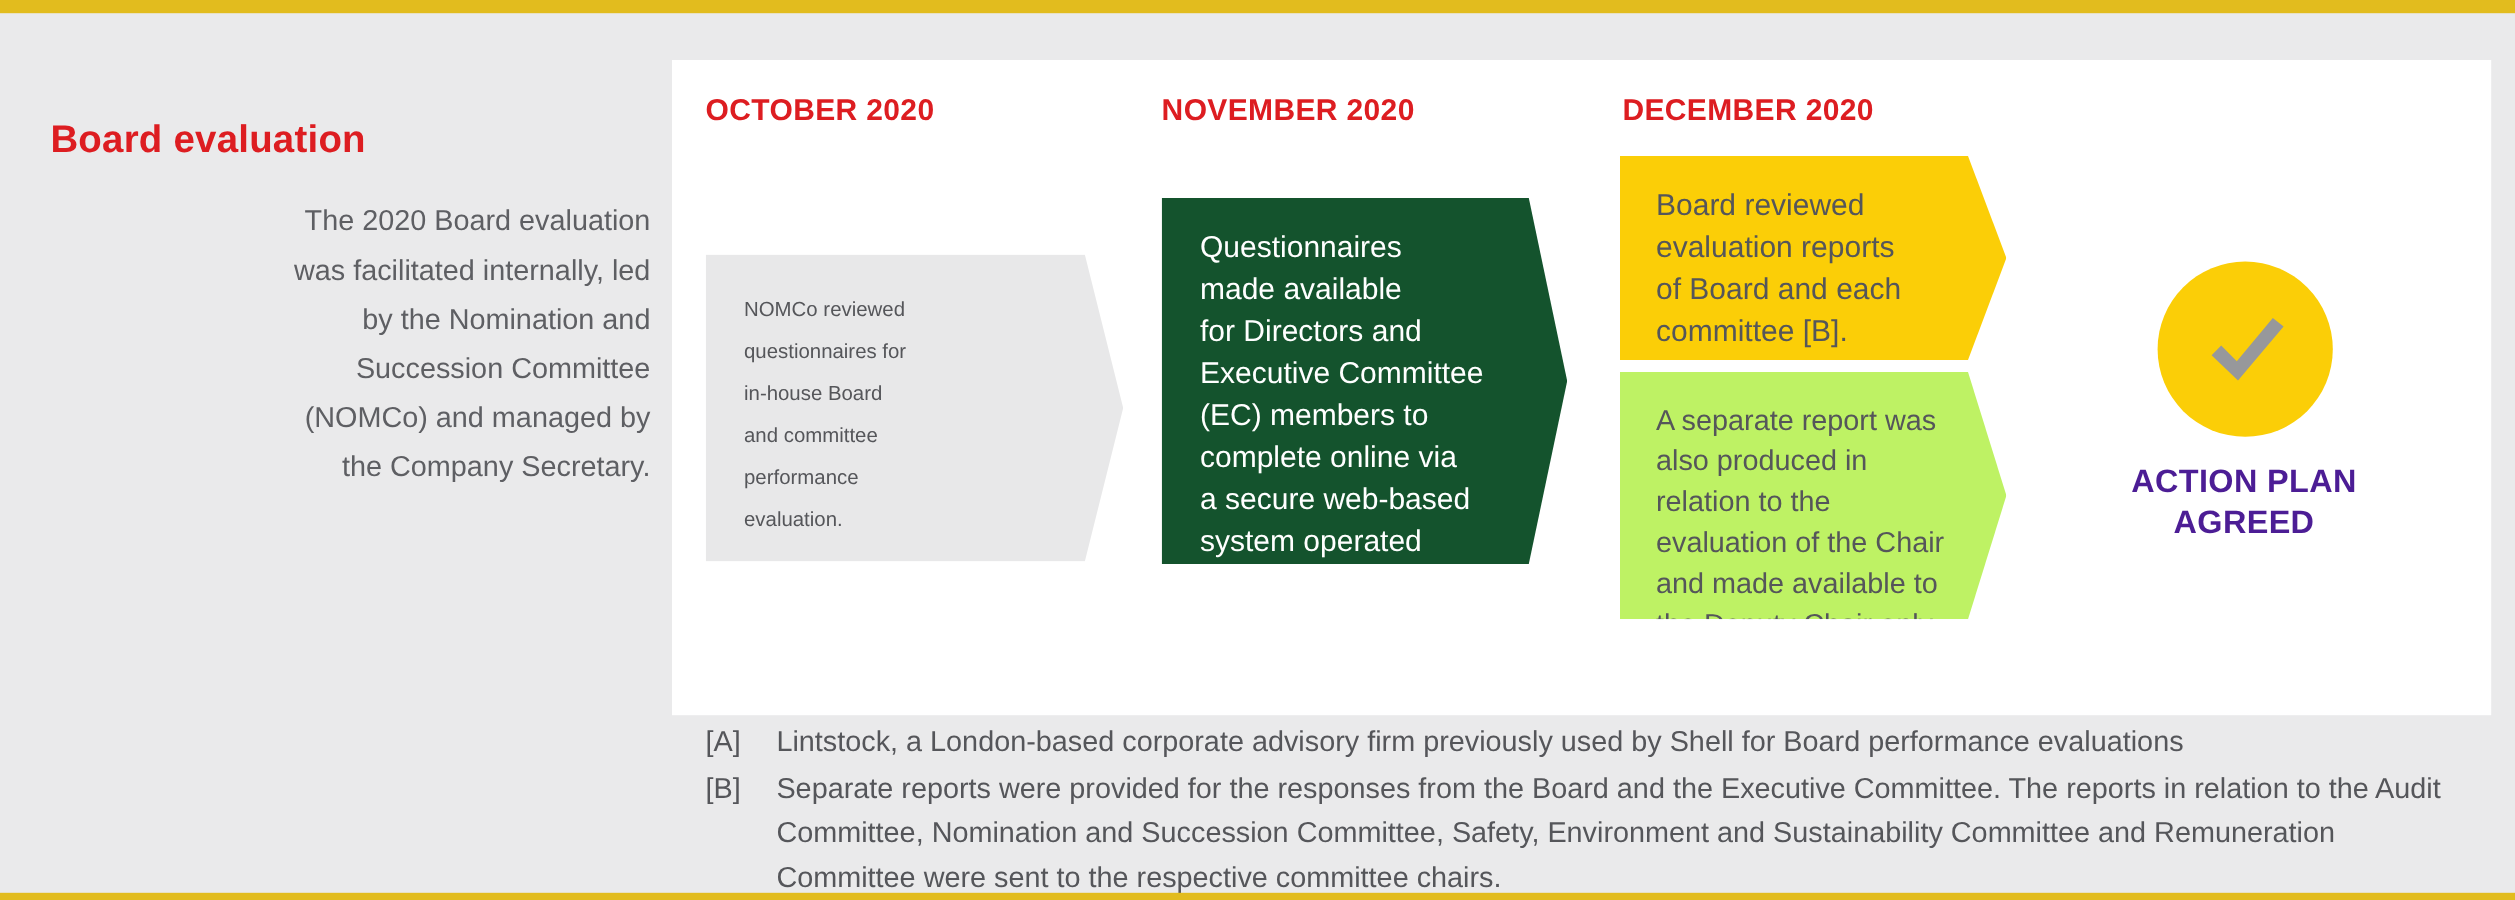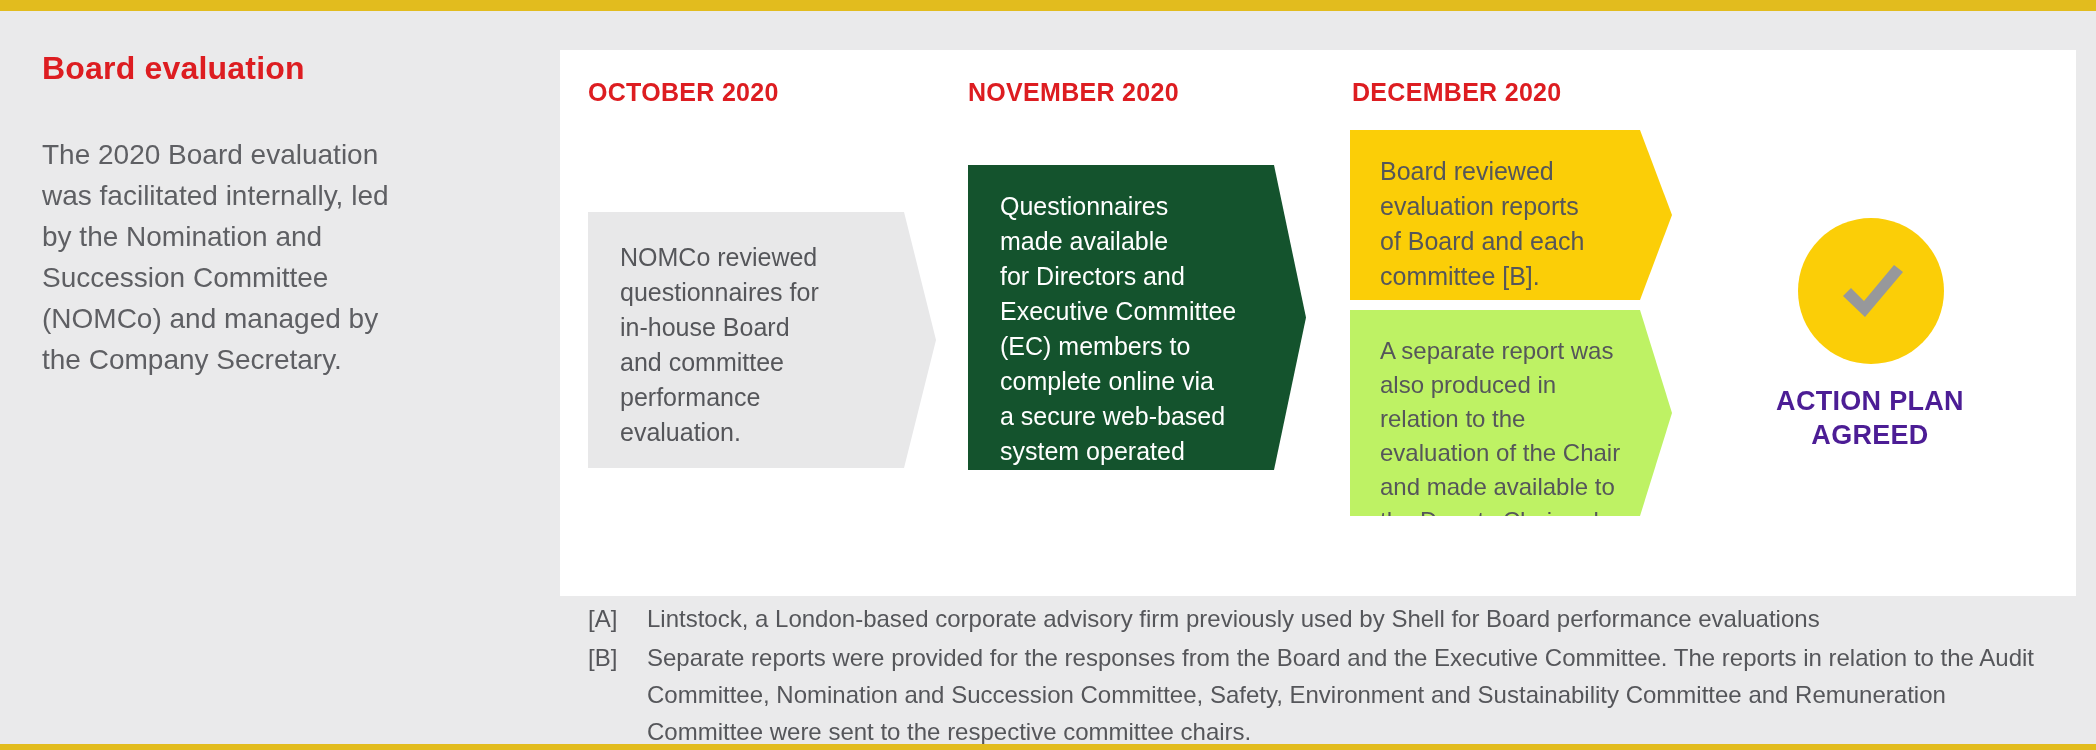--- a/index.html
+++ b/index.html
@@ -13,25 +13,25 @@
   }
   .accent-bar {
     position: absolute; left: 0; width: 2096px; background: #e2bc1e;
   }
   .accent-bar.top { top: 0; height: 11px; }
   .accent-bar.bottom { bottom: 0; height: 6px; }
 
   
   .left-col { position: absolute; left: 42px; top: 50px; width: 500px; }
   .page-title {
-    font-size: 32px; font-weight: 700; color: #dd1d21; letter-spacing: 0.2px;
+    font-size: 32px; font-weight: 700; color: #dd1d21; letter-spacing: 0.2px; margin-top: 48px;
   }
   .intro {
-    margin-top: 47px; font-size: 28px; line-height: 41px; color: #5e5f63;
-    white-space: pre-line; font-weight: 400;
+    margin-top: 29px; font-size: 24px; line-height: 41px; color: #5e5f63;
+    white-space: pre-line; font-weight: 400; text-align: right;
   }
 
   
   .panel {
     position: absolute; left: 560px; top: 50px; width: 1516px; height: 546px;
     background: #ffffff;
   }
   .month-label {
     position: absolute; font-size: 25px; font-weight: 700; color: #dd1d21;
     letter-spacing: 0.3px; top: 28px; white-space: nowrap;
@@ -42,21 +42,21 @@
 
   .chev {
     position: absolute;
     clip-path: polygon(0 0, calc(100% - 32px) 0, 100% 50%, calc(100% - 32px) 100%, 0 100%);
   }
   .chev .box-text { white-space: pre-line; }
   .chev-oct {
     left: 28px; top: 162px; width: 348px; height: 256px; background: #e8e8e9;
   }
   .chev-oct .box-text {
-    padding: 28px 0 0 32px; font-size: 25px; line-height: 35px; color: #55565a;
+    padding: 28px 0 0 32px; font-size: 17px; line-height: 35px; color: #55565a;
   }
   .chev-nov {
     left: 408px; top: 115px; width: 338px; height: 305px; background: #14532d;
   }
   .chev-nov .box-text {
     padding: 24px 0 0 32px; font-size: 25px; line-height: 35px; color: #ffffff;
   }
   .chev-dec1 {
     left: 790px; top: 80px; width: 322px; height: 170px; background: #fbce07;
   }

